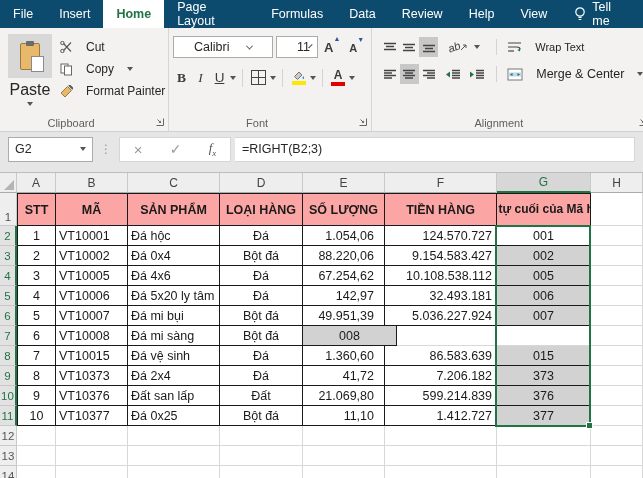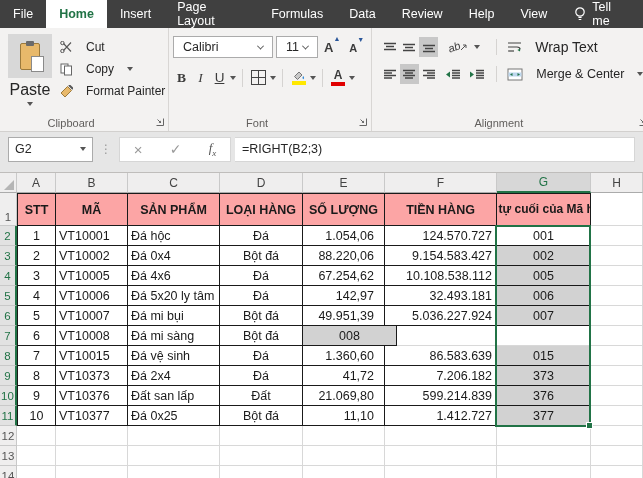--- a/index.html
+++ b/index.html
@@ -1,20 +1,20 @@
 <!DOCTYPE html>
 <html><head>
 <meta charset="utf-8">
 <style>
   * { margin:0; padding:0; box-sizing:border-box; }
   html,body { font-family:"Liberation Sans","DejaVu Sans",sans-serif; }
   #app { width:643px; height:478px; background:#fff; overflow:hidden; position:relative; font-size:13px; color:#262626; }
 
   
-  .tabbar { height:28px; background:#404040; display:flex; align-items:stretch; }
+  .tabbar { height:28px; background:#0c4a6e; display:flex; align-items:stretch; }
   .tab { color:#fff; font-size:12.5px; padding:0 13px; display:flex; align-items:center; cursor:default; }
   .tab.active { background:#fff; color:#217346; font-weight:bold; }
   .bulb { margin-right:5px; display:inline-flex; }
 
   
   .ribbon { height:104px; background:#F3F2F1; display:flex; border-bottom:1px solid #D2D0CE; }
   .rgroup { position:relative; height:100%; padding:4px 4px 18px 4px; }
   .rgroup + .rgroup { border-left:1px solid #D8D6D4; }
   .gfoot { position:absolute; bottom:2px; left:0; right:26px; text-align:center; font-size:11px; color:#605E5C; }
   .launcher { position:absolute; right:3px; bottom:4px; }
@@ -26,21 +26,21 @@
   .clipboard-shape::before { content:""; position:absolute; top:-3px; left:5px; width:8px; height:5px; background:#6b6b6b; border-radius:1px; }
   .page-shape { position:absolute; right:-5px; bottom:-3px; width:13px; height:16px; background:#fff; border:1px solid #8a8a8a; }
   .paste-label { font-size:16px; margin-top:3px; }
   .clip-stack { display:flex; flex-direction:column; justify-content:flex-start; margin-top:4px; }
   .sbtn { display:flex; align-items:center; gap:13px; font-size:12px; height:22px; padding:0 4px; white-space:nowrap; }
   .tri-down { width:0; height:0; border-left:3px solid transparent; border-right:3px solid transparent; border-top:4px solid #555; display:inline-block; }
   .chev { display:inline-block; width:5px; height:5px; border-right:1.4px solid #555; border-bottom:1.4px solid #555; transform:rotate(45deg) translate(-1px,-1px); }
 
   .g-font { width:215px; }
   .frow1 { display:flex; align-items:center; margin-top:4px; gap:3px; }
-  .combo { background:#fff; border:1px solid #ABABAB; height:22px; display:flex; align-items:center; justify-content:space-between; padding:0 9px; font-size:12.5px; }
+  .combo { background:#fff; border:1px solid #ABABAB; height:22px; display:flex; align-items:center; justify-content:space-between; padding:0 20px; font-size:12.5px; }
   .combo-name { width:100px; }
   .combo-size { width:42px; }
   .szbtn { font-size:13px; font-weight:bold; color:#3b3b3b; padding:0 3px; position:relative; }
   .szbtn sup { font-size:7px; color:#2B579A; position:relative; top:-5px; }
   .frow2 { display:flex; align-items:center; margin-top:9px; gap:2px; }
   .fbtn { min-width:17px; height:21px; display:flex; align-items:center; justify-content:center; font-size:13.5px; color:#3b3b3b; padding:0 2px; }
   .b-bold { font-weight:bold; font-family:"Liberation Serif",serif; }
   .b-italic { font-style:italic; font-family:"Liberation Serif",serif; }
   .b-under { text-decoration:underline; }
   .vsep { width:1px; height:18px; background:#D5D3D1; margin:0 4px; }
@@ -103,22 +103,22 @@
 
   svg { display:block; }
 </style>
 </head>
 <body>
 
 <div id="app">
 
   <div class="tabbar">
     <div class="tab">File</div>
+    <div class="tab">Insert</div>
     <div class="tab active">Home</div>
-    <div class="tab">Insert</div>
     <div class="tab">Page Layout</div>
     <div class="tab">Formulas</div>
     <div class="tab">Data</div>
     <div class="tab">Review</div>
     <div class="tab">Help</div>
     <div class="tab">View</div>
     <div class="tab">
       <span class="bulb">
         <svg width="14" height="16" viewBox="0 0 14 16">
             <circle cx="7" cy="6" r="4.2" fill="none" stroke="#fff" stroke-width="1.2"></circle>
@@ -264,21 +264,21 @@
         <span class="tallsep"></span>
         <div class="al-right">
           <div class="sbtn">
             <span>
               <svg width="15" height="13" viewBox="0 0 15 13">
                   <path d="M1 2h13M1 6h9q3 0 3 2.2" stroke="#444" fill="none" stroke-width="1.2"></path>
                   <path d="M13 10.5l-2.6-1.6 2.9-1.3z" fill="#217346"></path>
                   <path d="M1 10h6" stroke="#444" stroke-width="1.2"></path>
                 </svg>
             </span>
-            <span style="font-size:14px">Wrap Text</span>
+            <span style="font-size:11px">Wrap Text</span>
           </div>
         </div>
       </div>
       <div class="arow">
         <div class="al-cluster">
           <div class="ibtn">
             <svg width="14" height="11" viewBox="0 0 14 11">
                 <path d="M1 1.5h12M1 4h8M1 6.5h12M1 9h8" stroke="#444" stroke-width="1.3"></path>
               </svg>
           </div>

